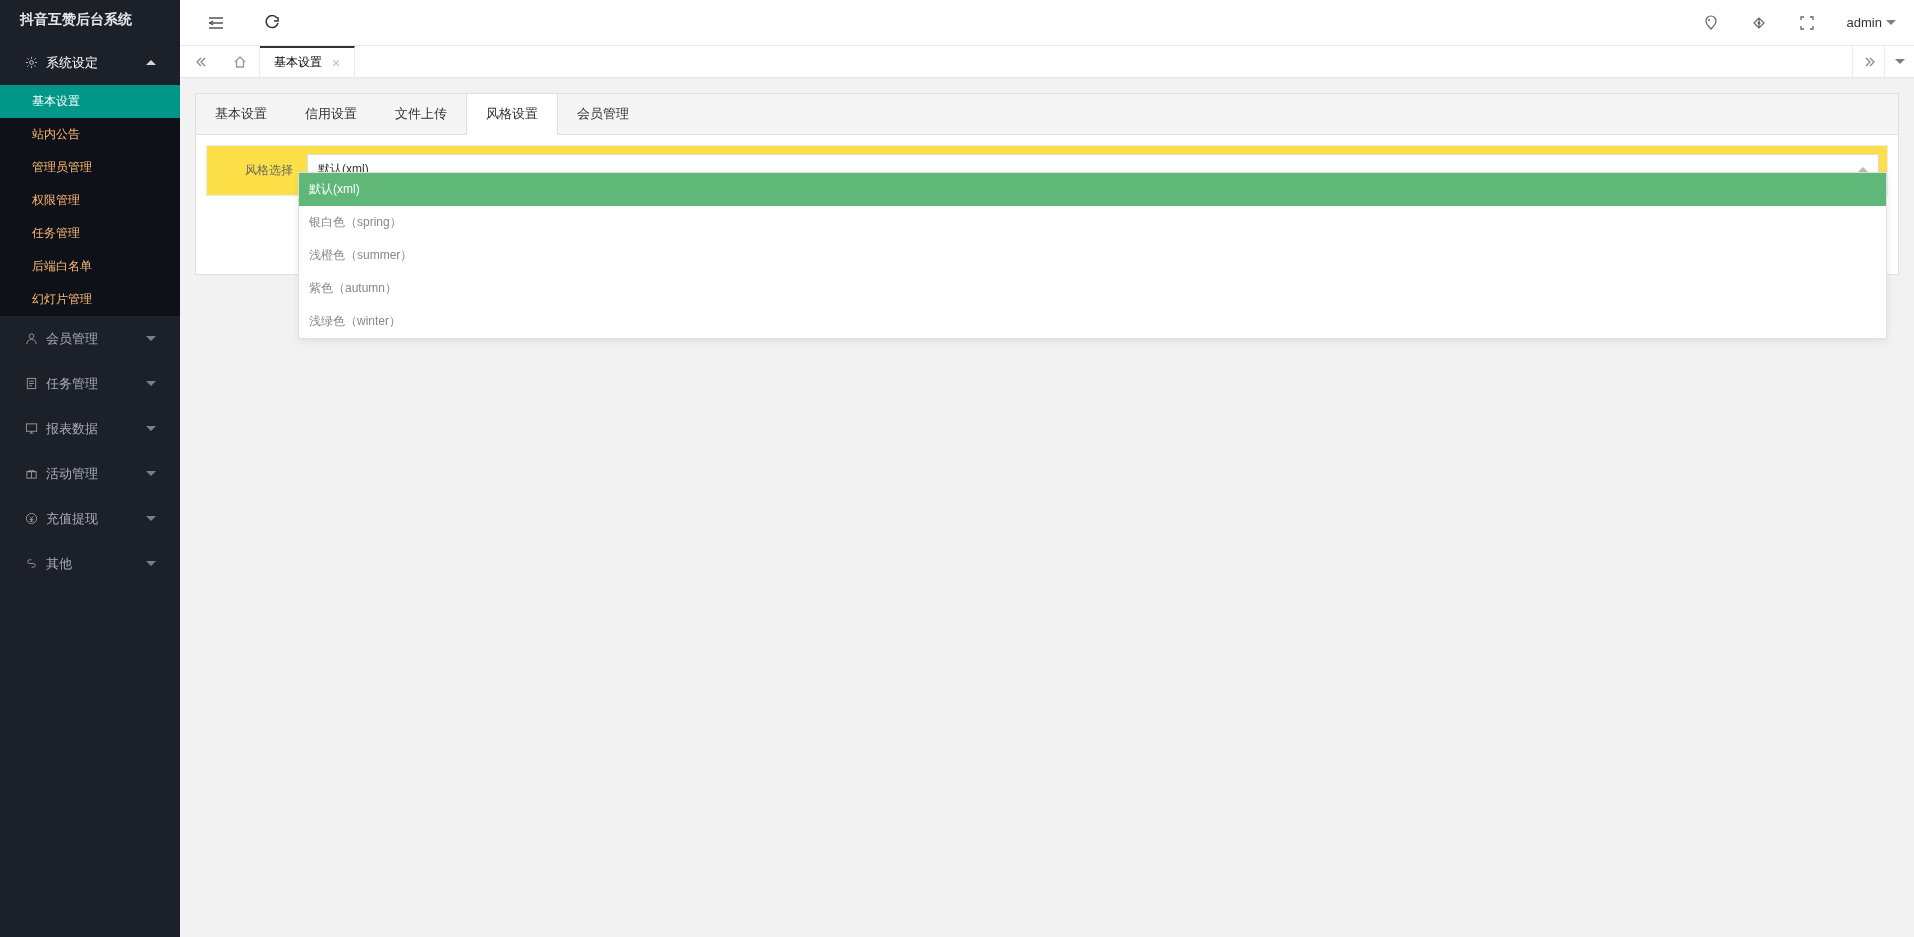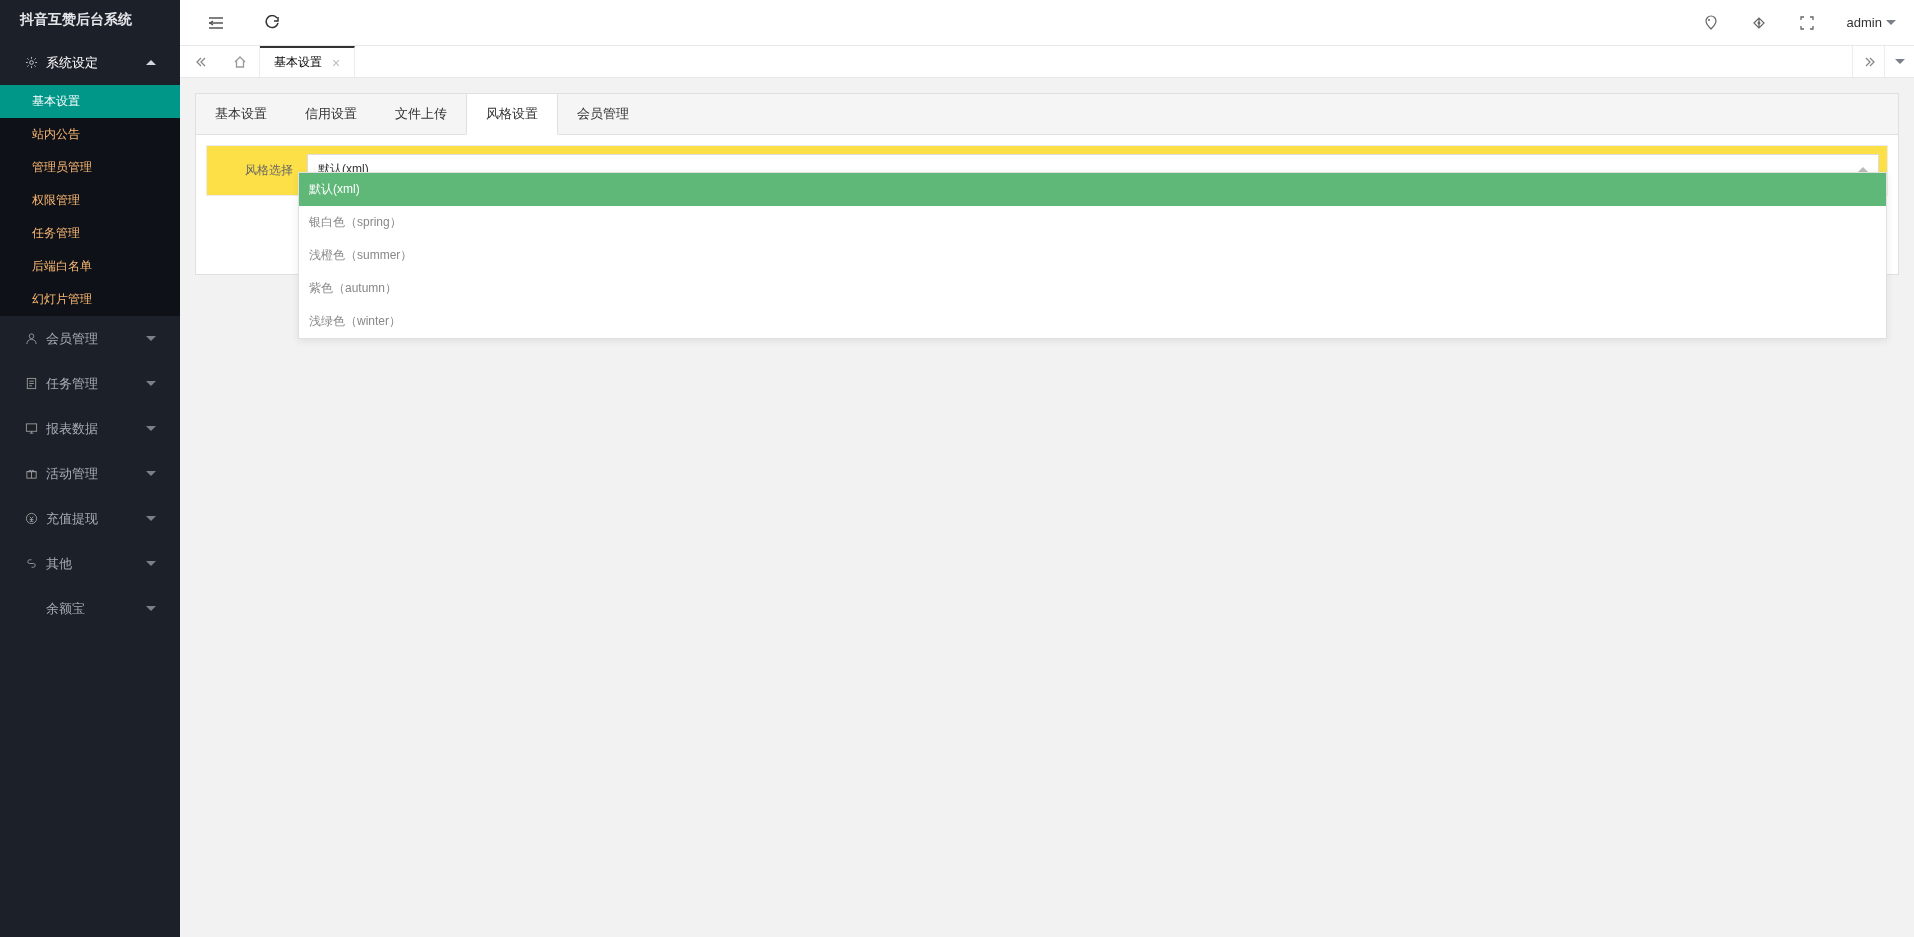--- a/index.html
+++ b/index.html
@@ -159,27 +159,20 @@
           <span class="chevron down"></span>
         </div>
         <div class="menu-group-title">
           <span class="menu-group-left">
             <span class="icon">
               <svg width="13" height="13" viewBox="0 0 14 14">
                 <path d="M5 7a2 2 0 0 1 0-4h2M9 7a2 2 0 0 1 0 4H7M5 7h4" stroke="#999" fill="none"></path>
               </svg>
             </span>
             <span>其他</span>
-          </span>
-          <span class="chevron down"></span>
-        </div>
-        <div class="menu-group-title">
-          <span class="menu-group-left">
-            <span class="icon"></span>
-            <span>余额宝</span>
           </span>
           <span class="chevron down"></span>
         </div>
       </div>
   </div>
 
   <div class="main">
     <div class="header">
       <div class="header-left">
         <span class="header-icon">

